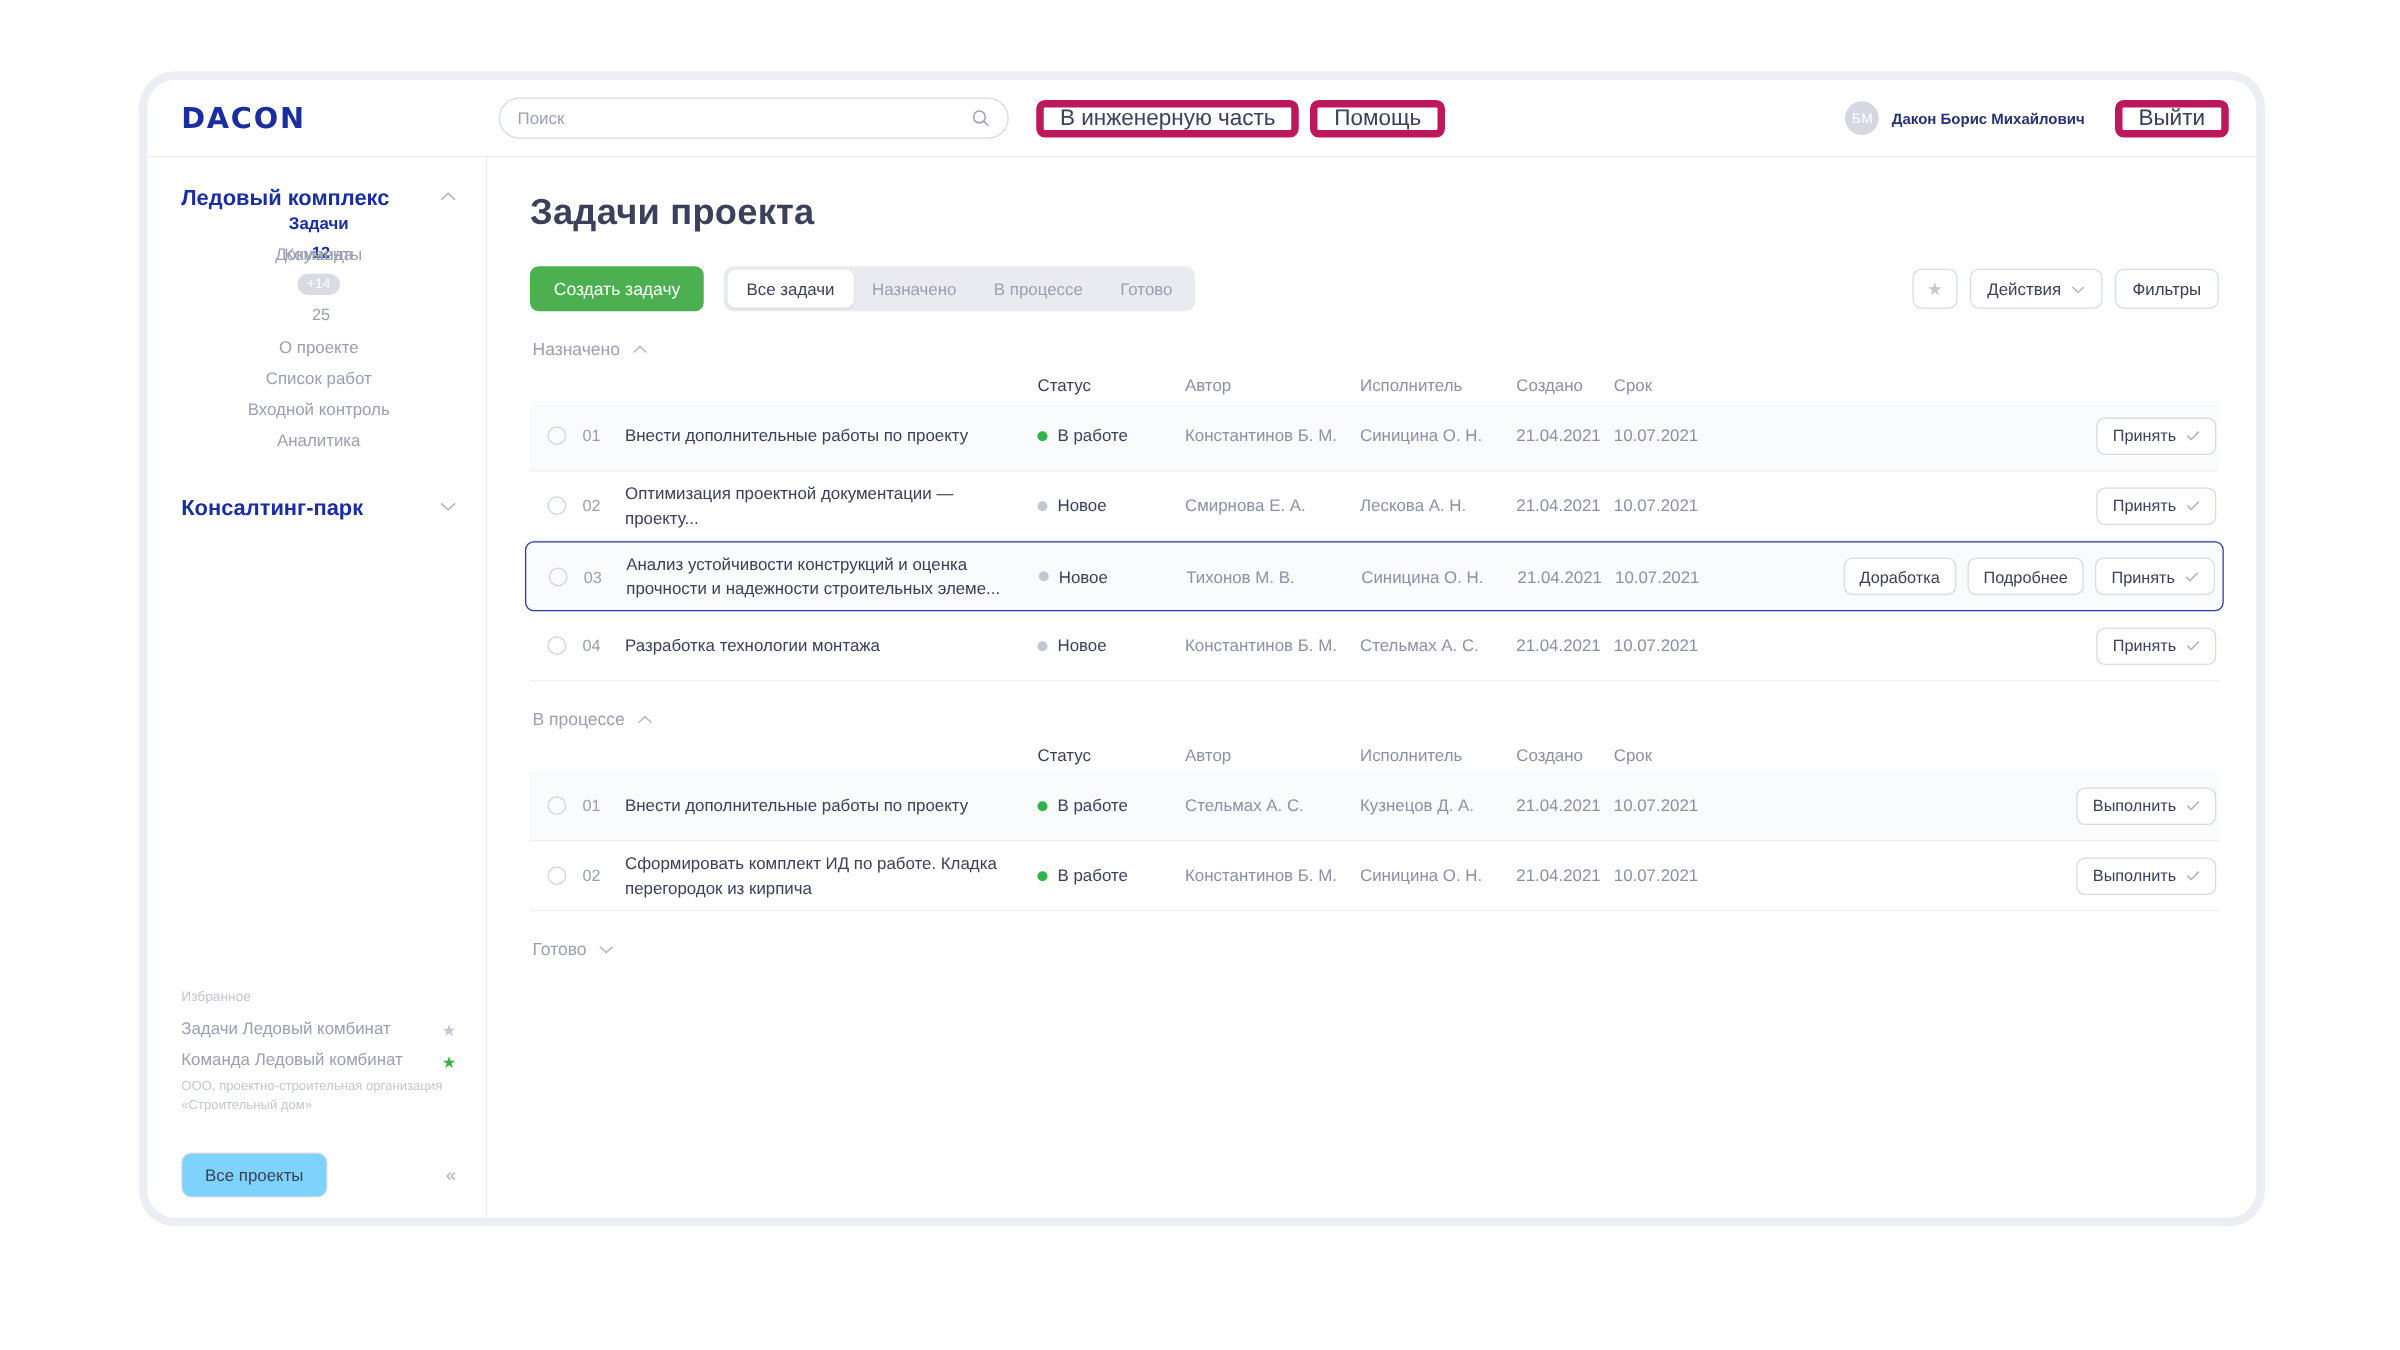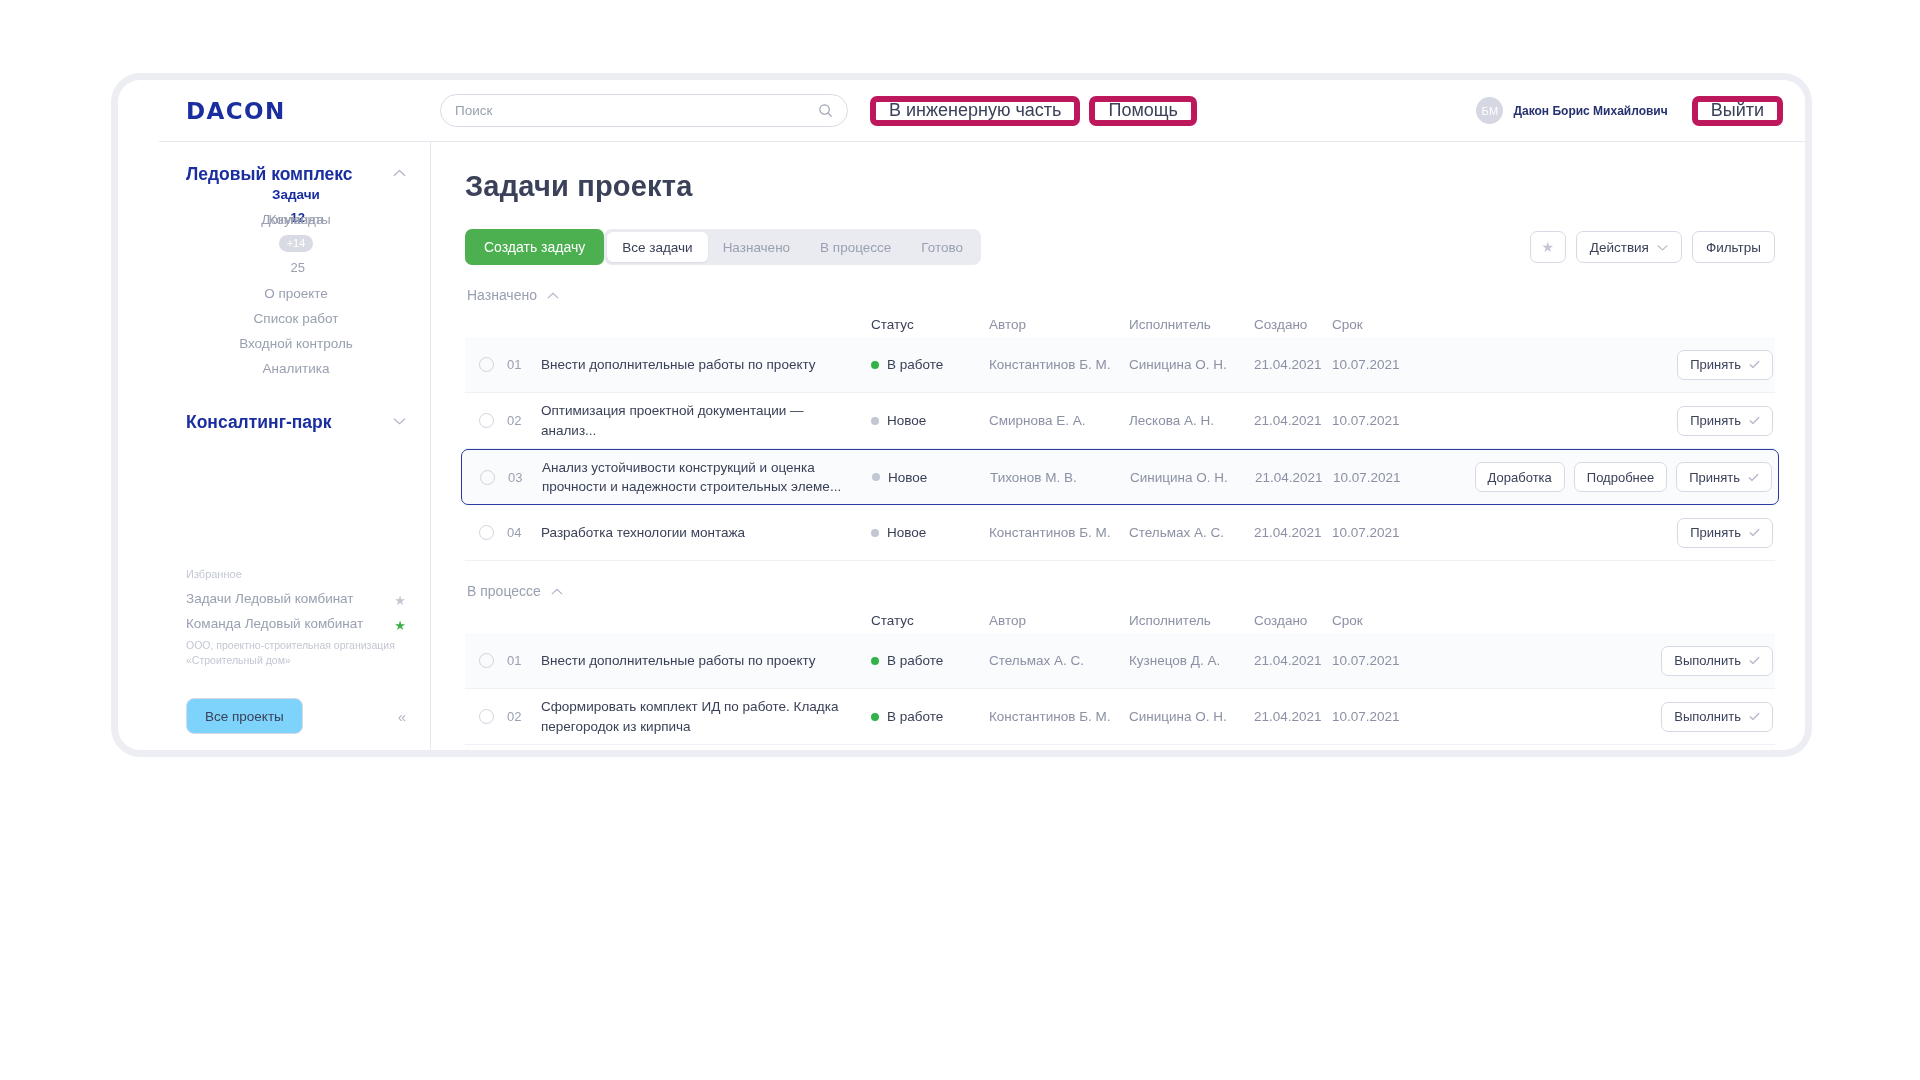--- a/index.html
+++ b/index.html
@@ -14,30 +14,29 @@
   body {
     background: #ffffff;
     font-family: "Liberation Sans", "DejaVu Sans", sans-serif;
     -webkit-font-smoothing: antialiased;
   }
 
   
   .app-window {
     position: absolute;
     left: 118px;
-    top: 80px;
+    top: 64px;
     width: 1687px;
-    height: 670px;
+    height: 910px;
     background: #ffffff;
     border-radius: 22px;
     box-shadow: 0 0 0 7px #eceef3;
     overflow: hidden;
     display: flex;
     flex-direction: column;
-    padding-left: 41px;
   }
 
   
   .topbar {
     height: 62px;
     flex: 0 0 62px;
     display: flex;
     align-items: center;
     border-bottom: 1px solid #e6e8ef;
     background: #fff;
@@ -231,20 +230,21 @@
     font-size: 29px;
     font-weight: 700;
     color: #3a4158;
     letter-spacing: .2px;
   }
 
   .toolbar {
     margin-top: 26px;
     display: flex;
     align-items: center;
+    gap: 16px;
   }
   .create-btn {
     height: 36px;
     background: #4caf50;
     color: #fff;
     border: none;
     border-radius: 7px;
     font-size: 14px;
     padding: 0 19px;
     cursor: pointer;
@@ -570,21 +570,21 @@
               </span>
             </button>
           </div>
         </div>
 
         <div class="row">
           <div class="c-check">
               <div class="checkbox"></div>
             </div>
           <div class="c-num">02</div>
-          <div class="c-name">Оптимизация проектной документации — анализ...</div>
+          <div class="c-name">Оптимизация проектной документации — проекту...</div>
           <div class="c-stat">
             <span class="dot grey"></span>
             <span>Новое</span>
           </div>
           <div class="c-auth">Смирнова Е. А.</div>
           <div class="c-exec">Лескова А. Н.</div>
           <div class="c-crt">21.04.2021</div>
           <div class="c-due">10.07.2021</div>
           <div class="c-act">
             <button class="act-btn">

